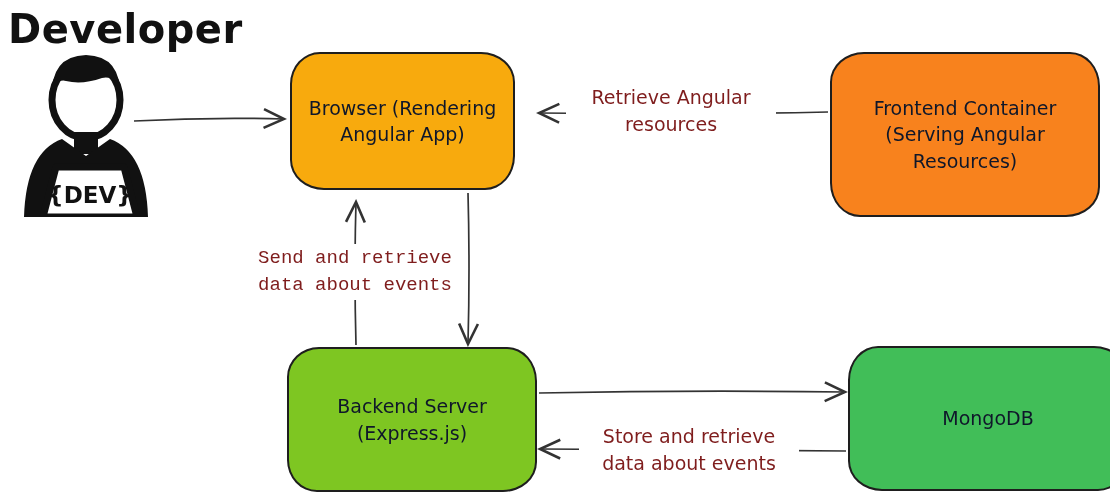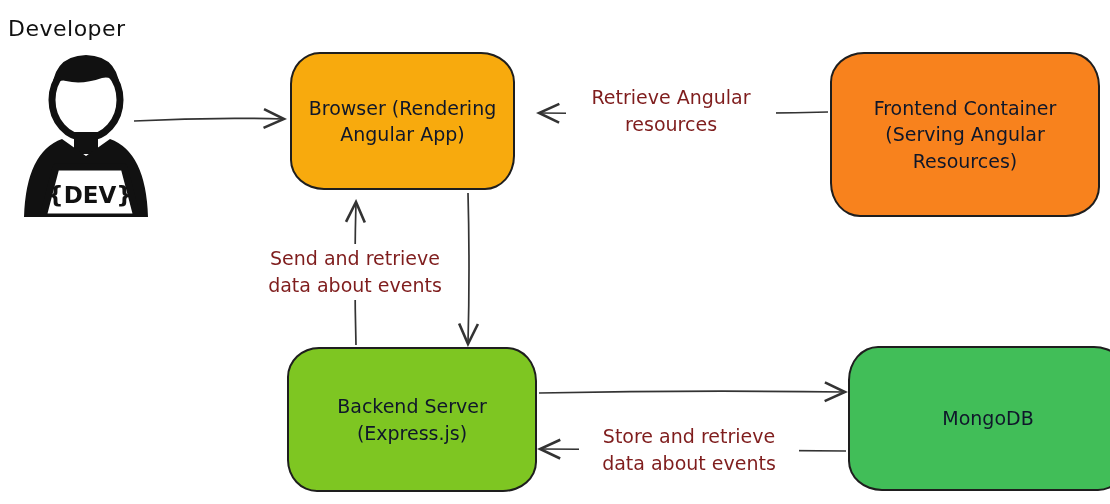--- a/index.html
+++ b/index.html
@@ -5,22 +5,22 @@
   html,body{margin:0;padding:0;background:#ffffff;}
   #stage{
     position:relative;
     width:1110px;height:504px;
     background:#ffffff;
     overflow:hidden;
     font-family:"DejaVu Sans", sans-serif;
     color:#1e1e1e;
   }
   .title{
-    position:absolute;left:8px;top:16px;
-    font-size:22px;font-weight:400;
+    position:absolute;left:8px;top:6px;
+    font-size:40px;font-weight:700;
     letter-spacing:.5px;
     color:#111;
   }
   .dev-icon{position:absolute;left:22px;top:52px;width:136px;height:165px;}
   .arrows{position:absolute;left:0;top:0;width:1110px;height:504px;z-index:1;}
   .node{
     position:absolute;z-index:2;
     display:flex;align-items:center;justify-content:center;
     text-align:center;white-space:pre-line;
     font-size:19px;line-height:1.38;
@@ -34,21 +34,21 @@
   .node-mongodb {left:848px;top:346px;width:280px;height:145px;border-radius:30px 34px 30px 34px / 34px 30px 32px 30px;}
   .edge-label{
     position:absolute;z-index:3;
     background:#ffffff;
     white-space:pre-line;text-align:center;
     font-size:19px;line-height:1.42;
     color:#7f1d1d;
     padding:1px 4px;
   }
   .label-retrieve{left:566px;top:83px;width:202px;}
-  .label-send{left:245px;top:244px;width:212px;}
+  .label-send{left:245px;top:244px;width:212px;font-family:Liberation Mono, monospace;}
   .label-store{left:579px;top:422px;width:212px;}
 </style>
 </head>
 <body>
 
 <div id="stage">
 
   <div class="title">Developer</div>
 
   <svg class="dev-icon" viewBox="0 0 136 165">

